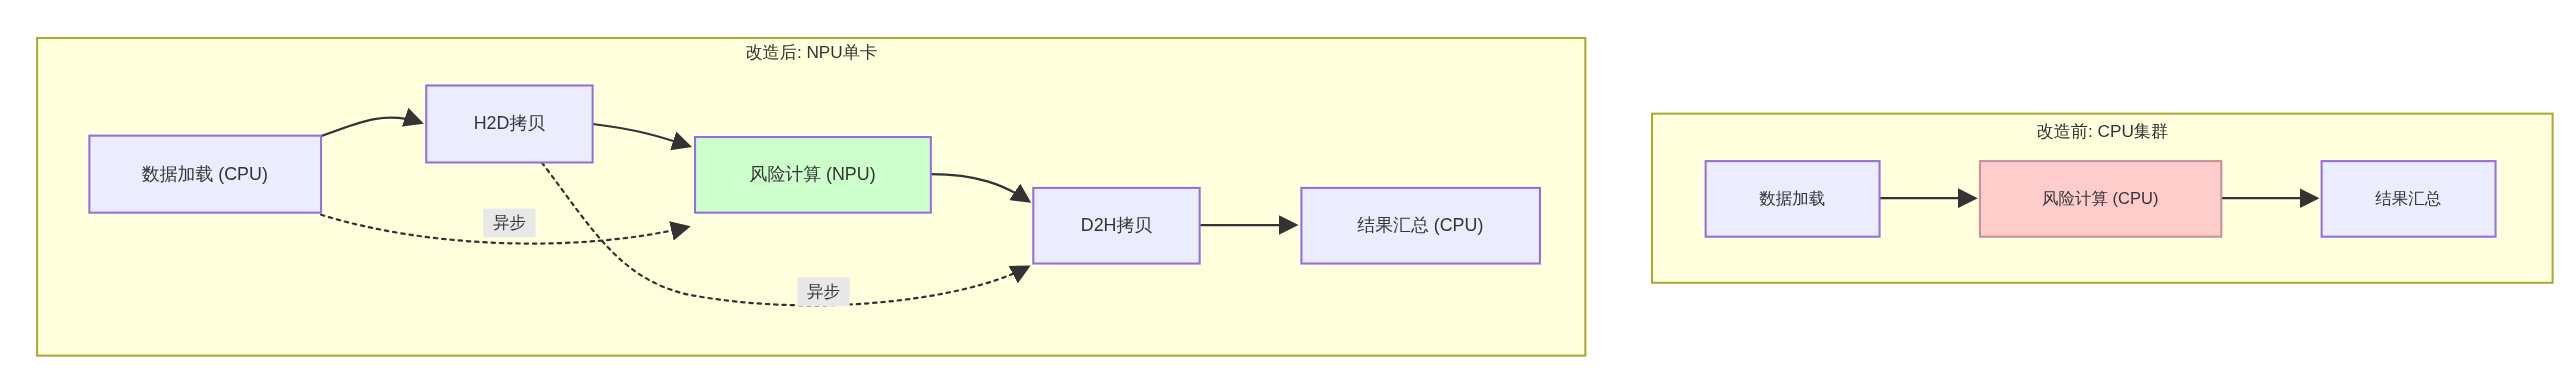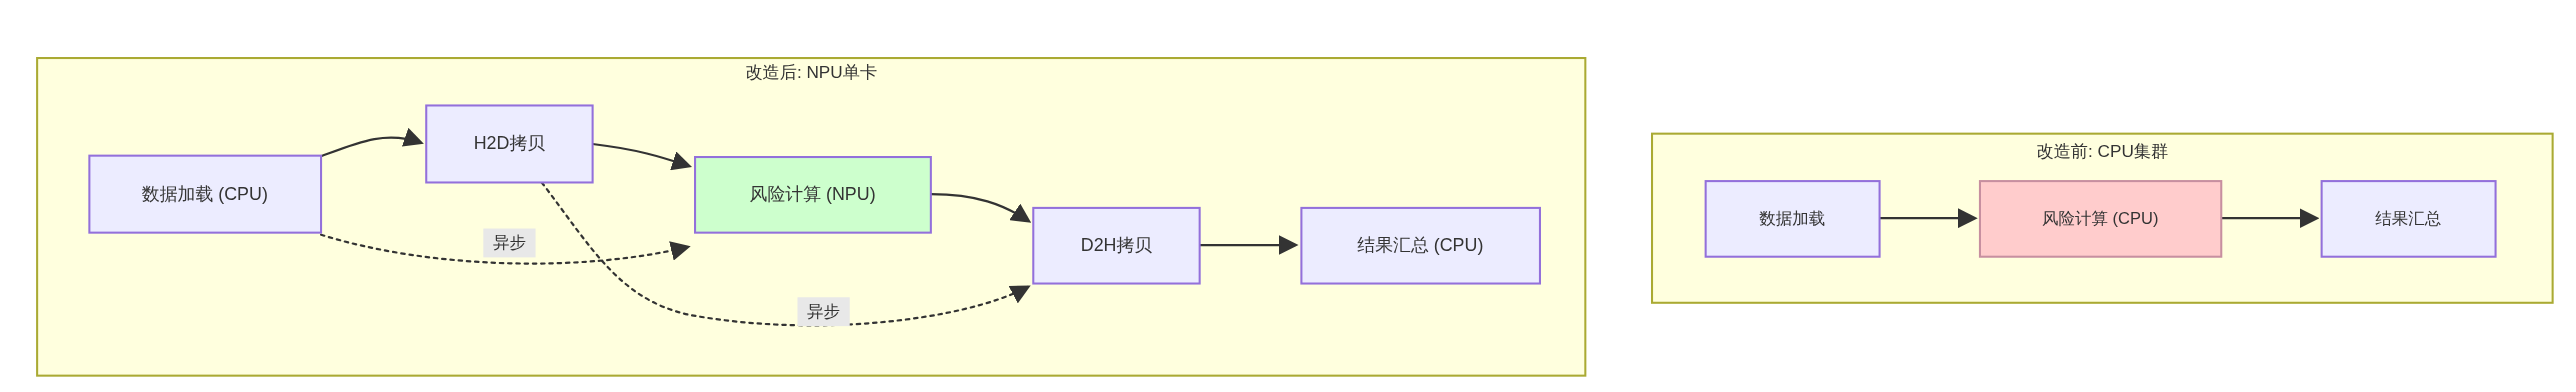--- a/index.html
+++ b/index.html
@@ -10,21 +10,20 @@
   body {
     width: 2576px;
     height: 393px;
     font-family: "Liberation Sans", "DejaVu Sans", sans-serif;
     overflow: hidden;
   }
   #canvas {
     position: relative;
     width: 2576px;
     height: 335px;
-    margin-top: 20px;
   }
   svg.diagram {
     position: absolute;
     top: 0;
     left: 0;
     width: 2576px;
     height: 393px;
     display: block;
   }
   .cluster-rect {

